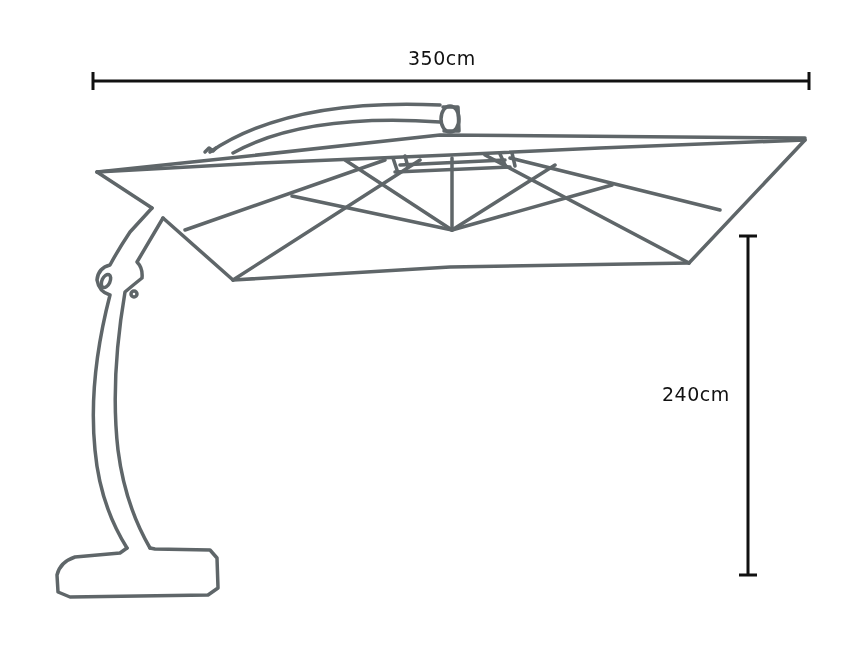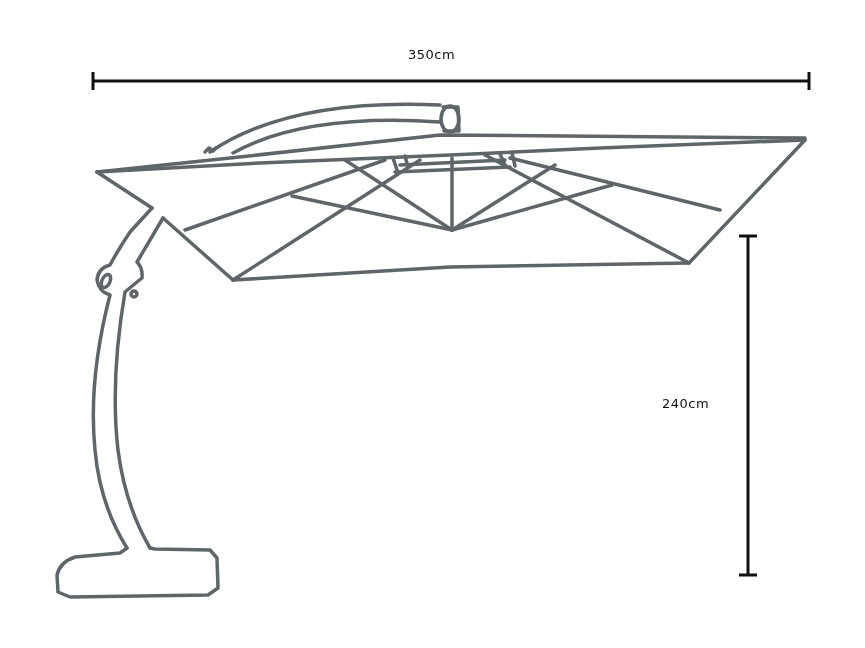--- a/index.html
+++ b/index.html
@@ -1,20 +1,20 @@
 <!DOCTYPE html>
 <html><head>
 <meta charset="utf-8">
 <style>
   html, body { margin: 0; padding: 0; background: #ffffff; }
   .stage { position: relative; width: 865px; height: 648px; background: #ffffff; overflow: hidden; }
   svg.drawing { position: absolute; left: 0; top: 0; }
-  .label { position: absolute; font-family: "DejaVu Sans", sans-serif; color: #111111; font-size: 13px; letter-spacing: 0.5px; }
+  .label { position: absolute; font-family: "DejaVu Sans", sans-serif; color: #111111; font-size: 19px; letter-spacing: 0.5px; }
   .label-width { left: 408px; top: 47px; }
-  .label-height { left: 662px; top: 396px; }
+  .label-height { left: 662px; top: 383px; }
 </style>
 </head>
 <body>
 
 <div class="stage">
 
   <svg class="drawing" width="865" height="648" viewBox="0 0 865 648">
 
     <g stroke="#111111" stroke-width="3" fill="none">
       <line x1="93" y1="81" x2="809" y2="81"></line>

